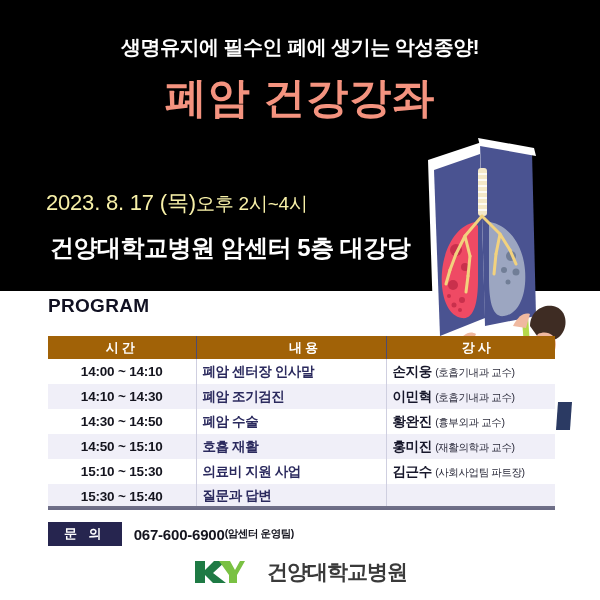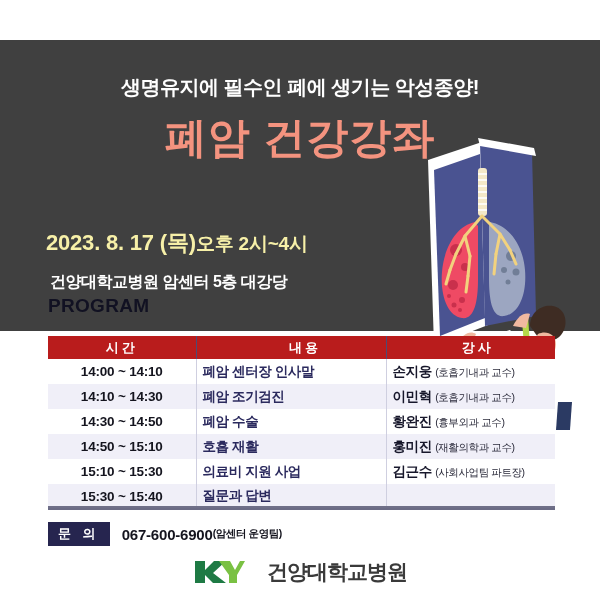--- a/index.html
+++ b/index.html
@@ -11,23 +11,22 @@
   }
   #poster {
     position: relative;
     width: 600px; height: 600px;
     background: #ffffff;
   }
   
   .hero {
     position: absolute; left: 0; top: 0;
     width: 600px; height: 291px;
-    background: #404040;
+    background: #000000;
     overflow: hidden;
-    margin-top: 40px;
   }
   .subtitle {
     position: absolute; left: 0; top: 34px; width: 600px;
     text-align: center;
     color: #ffffff;
     font-size: 20px;
     font-weight: bold;
     letter-spacing: -0.5px;
   }
   .title {
@@ -36,29 +35,29 @@
     color: #f4937f;
     font-size: 42px;
     font-weight: bold;
     letter-spacing: 1px;
     line-height: 1.15;
   }
   .dateline {
     position: absolute; left: 46px; top: 188px;
     color: #f7f0a8;
     font-size: 22px;
-    font-weight: bold;
+    font-weight: normal;
     letter-spacing: -0.2px;
     white-space: nowrap;
   }
   .dateline .small { font-size: 19px; }
   .venue {
     position: absolute; left: 50px; top: 232px;
     color: #ffffff;
-    font-size: 16px;
+    font-size: 24px;
     font-weight: bold;
     letter-spacing: -0.5px;
     white-space: nowrap;
   }
 
   
   .illus { position: absolute; left: 370px; top: 130px; width: 230px; height: 300px; }
 
   
   .program-label {
@@ -67,21 +66,21 @@
     letter-spacing: 0.3px;
     text-align: right;
   }
   .ptable {
     position: absolute; left: 48px; top: 336px;
     width: 507px;
     border-collapse: collapse;
     table-layout: fixed;
   }
   .ptable th {
-    background: #b91c1c;
+    background: #a16207;
     color: #ffffff;
     font-size: 13px;
     font-weight: bold;
     height: 23px;
     letter-spacing: 3px;
     border-right: 1px solid #4c4b73;
   }
   .ptable th:last-child { border-right: none; margin-left: 24px; }
   .ptable td {
     height: 25px;
@@ -100,21 +99,21 @@
   .c-lect .ti { font-size: 10.5px; color: #2a2a3a; }
   .tbl-bottom {
     position: absolute; left: 48px; top: 506px; width: 507px; height: 2px; background: #6f6f88;
   }
 
   
   .contact { position: absolute; left: 48px; top: 522px; display: flex; align-items: center; }
   .contact .badge {
     background: #26254f; color: #ffffff;
     font-size: 13px; font-weight: bold;
-    padding: 3px 10px; letter-spacing: 4px;
+    padding: 3px 16px; letter-spacing: 4px;
   }
   .contact .phone {
     margin-left: 12px; font-size: 15px; font-weight: bold; color: #14141e; letter-spacing: -0.2px;
   }
   .contact .dept { font-size: 10.5px; font-weight: bold; color: #14141e; letter-spacing: -0.4px; }
 
   
   .footer { position: absolute; left: 0; top: 558px; width: 600px; display: flex; justify-content: center; align-items: center; }
   .logo-mark { display: flex; align-items: center; }
   .logo-name { margin-left: 22px; font-size: 21px; font-weight: bold; color: #3a3a3a; letter-spacing: -1px; }

